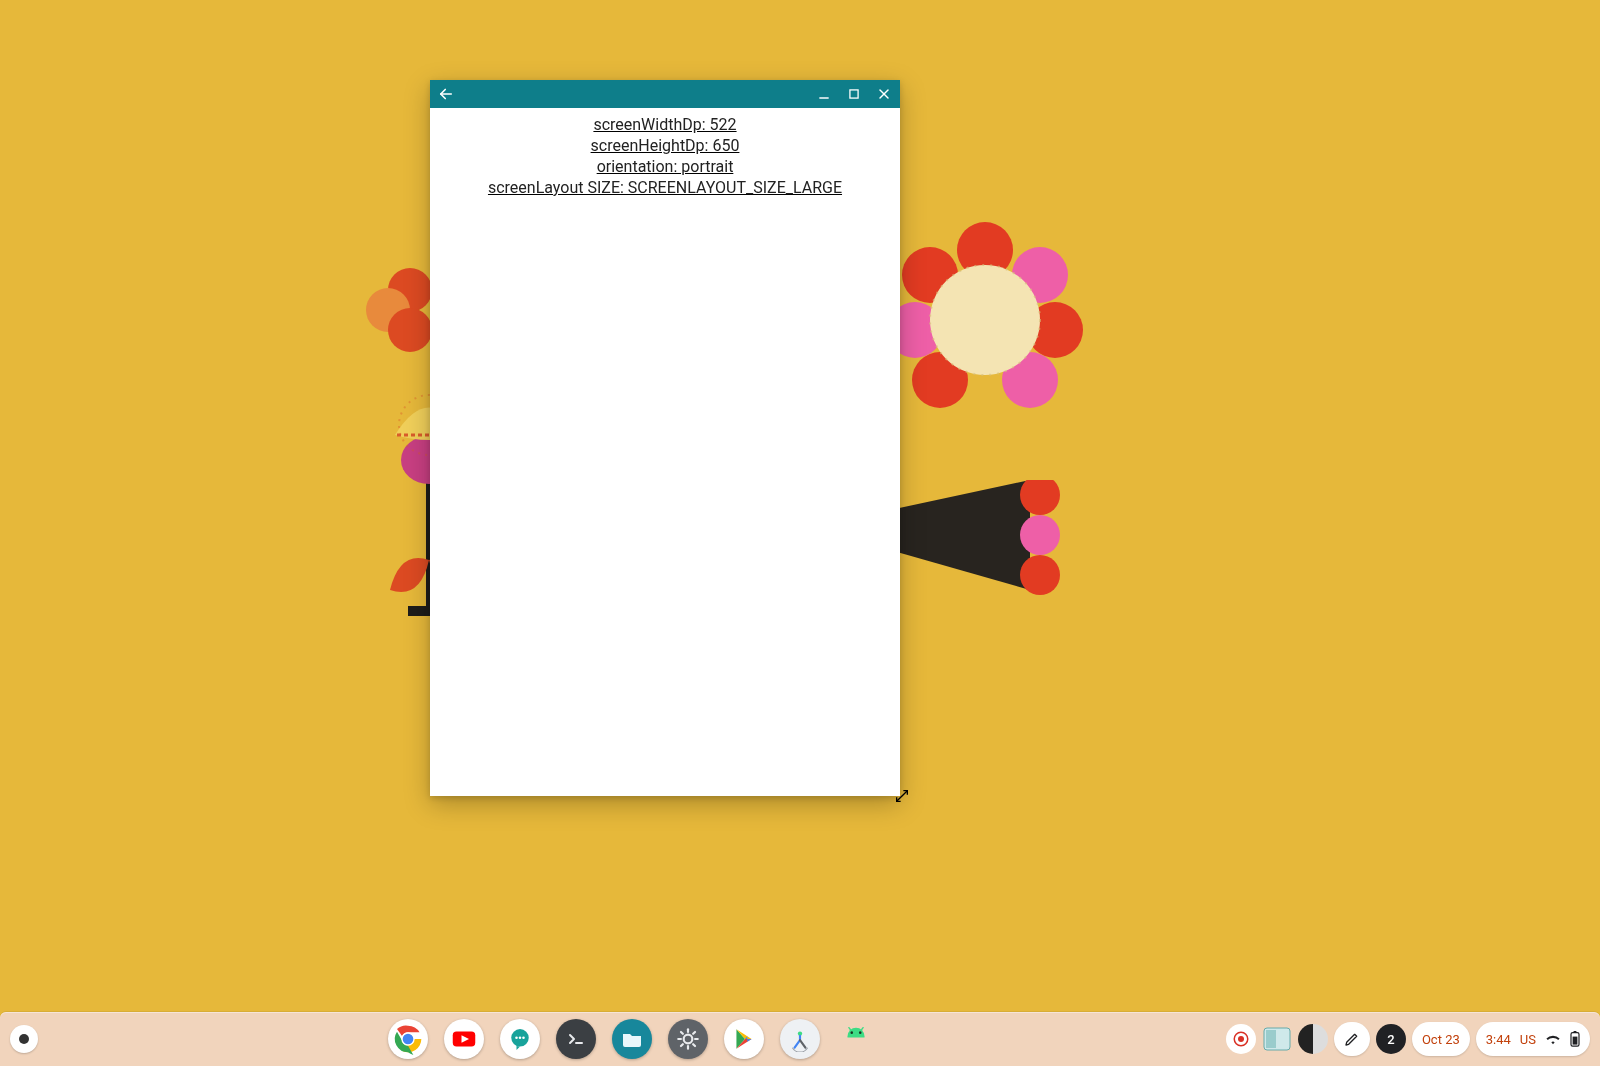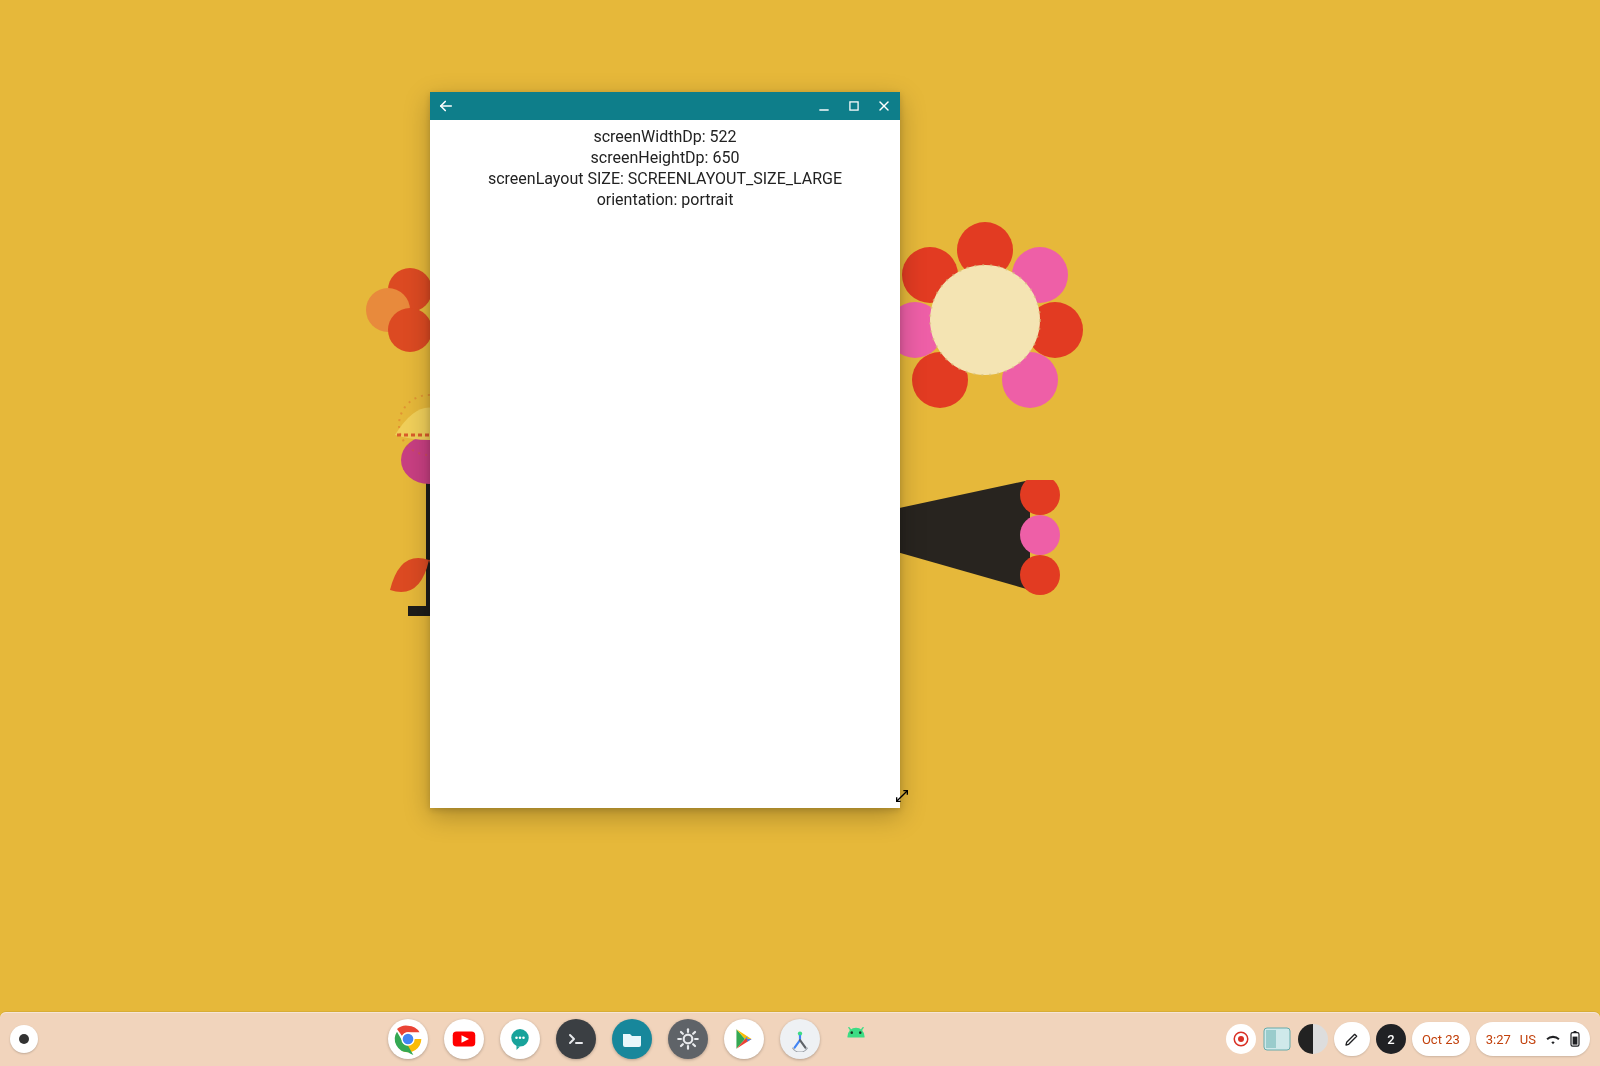--- a/index.html
+++ b/index.html
@@ -18,25 +18,26 @@
     inset: 0;
     background: #e6b83a;
     overflow: hidden;
   }
   .wallpaper svg { position: absolute; }
 
   
   .app-window {
     position: absolute;
     left: 430px;
-    top: 92px;
+    top: 80px;
     width: 470px;
     height: 716px;
     background: #fff;
     box-shadow: 0 8px 24px rgba(0,0,0,0.25), 0 2px 6px rgba(0,0,0,0.15);
+    text-decoration: underline;
   }
   .titlebar {
     height: 28px;
     background: #0e7e8a;
     display: flex;
     align-items: center;
     justify-content: space-between;
     padding: 0 6px;
     color: #fff;
   }
@@ -212,22 +213,22 @@
         <svg width="16" height="16" viewBox="0 0 24 24" fill="none" stroke-width="2.2" stroke-linecap="round">
             <path d="M6 6l12 12"></path>
             <path d="M18 6L6 18"></path>
           </svg>
       </div>
     </div>
   </div>
   <div class="window-body">
     <div class="row">screenWidthDp: 522</div>
     <div class="row">screenHeightDp: 650</div>
+    <div class="row">orientation: portrait</div>
     <div class="row">screenLayout SIZE: SCREENLAYOUT_SIZE_LARGE</div>
-    <div class="row">orientation: portrait</div>
   </div>
 </div>
 
 <div class="resize-cursor">
   <svg width="16" height="16" viewBox="0 0 24 24" fill="none" stroke="#000" stroke-width="2">
       <path d="M4 20L20 4"></path>
       <path d="M4 14v6h6"></path>
       <path d="M20 10V4h-6"></path>
     </svg>
 </div>
@@ -352,21 +353,21 @@
 
     <div class="tray-circle" style="background:#202124; color:#fff;">
       <span>2</span>
     </div>
 
     <div class="pill">
       <span class="status-text">Oct 23</span>
     </div>
 
     <div class="pill" style="gap:9px;">
-      <span class="status-text">3:27</span>
+      <span class="status-text">3:44</span>
       <span class="status-text">US</span>
       <span>
         <svg width="16" height="16" viewBox="0 0 24 24" fill="#202124">
             <path d="M12 20l-2.5-3.1a4 4 0 0 1 5 0L12 20zm0-13a14 14 0 0 0-9.9 4.1l2 2.5A10.5 10.5 0 0 1 12 10.5a10.5 10.5 0 0 1 7.9 3.1l2-2.5A14 14 0 0 0 12 7z"></path>
           </svg>
       </span>
       <span>
         <svg width="10" height="16" viewBox="0 0 12 20" fill="#202124">
             <rect x="1" y="2" width="10" height="17" rx="2" fill="none" stroke="#202124" stroke-width="1.5"></rect>
             <rect x="4" y="0" width="4" height="2" rx="1"></rect>

